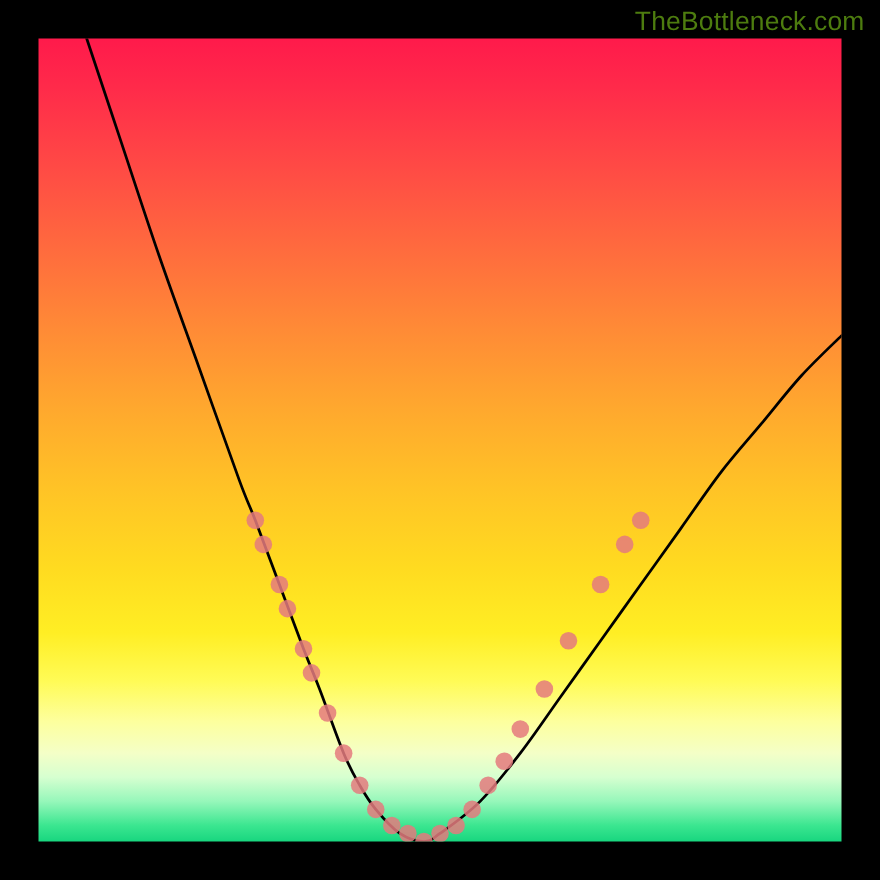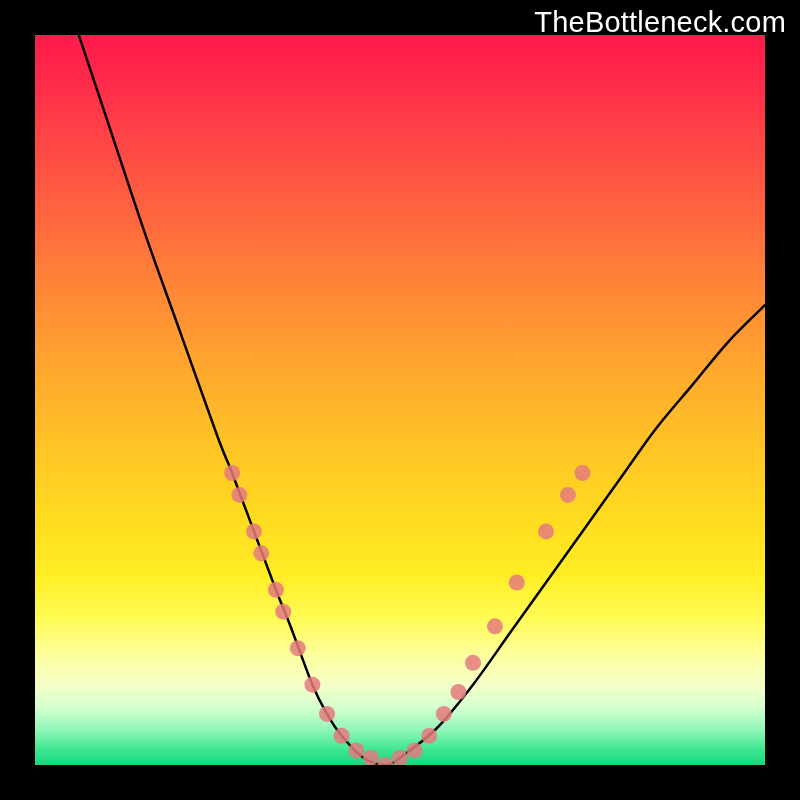--- a/index.html
+++ b/index.html
@@ -41,22 +41,22 @@
       #d6ffd0 92%,
       #96f7ba 95%,
       #3be690 98%,
       #18d67f 100%
     );
   }
   .watermark {
     position: absolute;
     top: 6px;
     right: 14px;
-    color: #ffffff;
-    font-size: 29px;
+    color: #4d7c0f;
+    font-size: 24px;
     font-weight: 500;
     letter-spacing: 0.2px;
   }
   svg.curve {
     position: absolute;
     top: 0;
     left: 0;
     width: 730px;
     height: 730px;
   }

